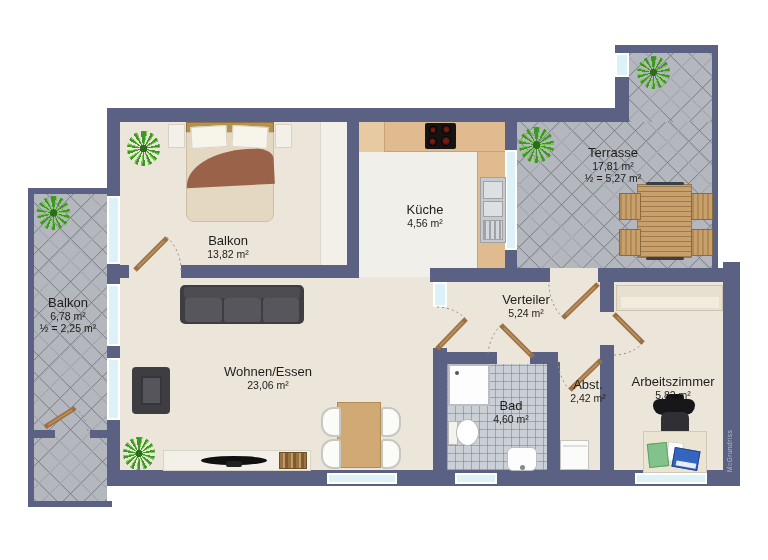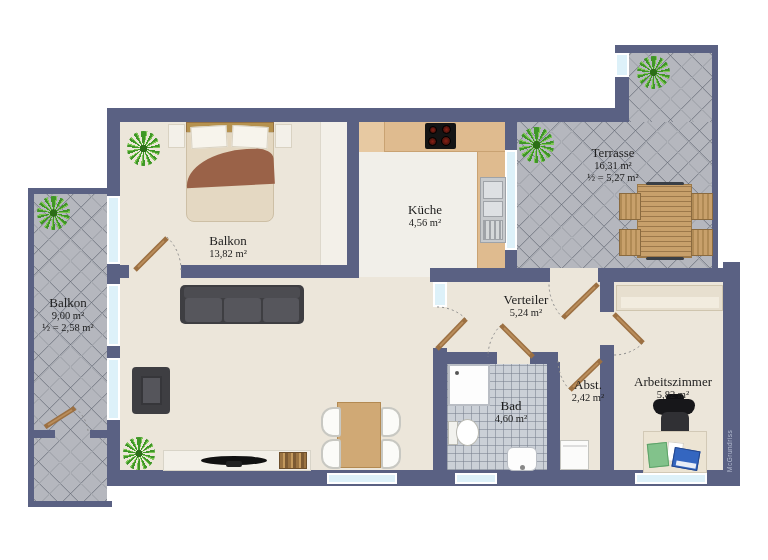--- a/index.html
+++ b/index.html
@@ -10,21 +10,21 @@
   .win{position:absolute;background:#ddf1f9;border:2px solid #ffffff;box-sizing:border-box;}
   .floor-cream{background:#ece6da;}
   .tile{background-color:#b5b7be;background-image:
     repeating-linear-gradient(45deg, rgba(255,255,255,.28) 0 1px, rgba(0,0,0,0) 1px 15px),
     repeating-linear-gradient(-45deg, rgba(255,255,255,.28) 0 1px, rgba(0,0,0,0) 1px 15px),
     repeating-linear-gradient(45deg, rgba(74,80,94,.45) 0 1.5px, rgba(0,0,0,0) 1.5px 15px),
     repeating-linear-gradient(-45deg, rgba(74,80,94,.45) 0 1.5px, rgba(0,0,0,0) 1.5px 15px);}
   .btile{background-color:#cbd0d7;background-image:
     repeating-linear-gradient(0deg, rgba(120,128,142,.55) 0 1px, rgba(0,0,0,0) 1px 8px),
     repeating-linear-gradient(90deg, rgba(120,128,142,.55) 0 1px, rgba(0,0,0,0) 1px 8px);}
-  .lbl{position:absolute;transform:translateX(-50%);text-align:center;color:#1d1d1d;white-space:nowrap;font-family:Liberation Serif, serif;}
+  .lbl{position:absolute;transform:translateX(-50%);text-align:center;color:#1d1d1d;white-space:nowrap;}
   .lname{font-size:13px;line-height:14px;}
   .larea,.lhalf{font-size:10.5px;line-height:12px;}
   .plant{position:absolute;border-radius:50%;background:
     radial-gradient(circle at 50% 50%, #2c6e18 0 15%, rgba(0,0,0,0) 16%),
     repeating-conic-gradient(#3f9726 0 9deg, #7cc653 9deg 14deg, rgba(0,0,0,0) 14deg 25deg);}
   .dchair{position:absolute;background:#fbfbf8;border:2px solid #c8c8c2;}
   .tchair{position:absolute;border:1px solid #8a6a3f;background:repeating-linear-gradient(90deg,#b08a55 0 2px,#c8a06b 2px 5px);}
   .wm{position:absolute;writing-mode:vertical-rl;transform:rotate(180deg);font-size:6.5px;letter-spacing:.5px;color:#b6bed2;}
   svg .arc{fill:none;stroke:#8b8b8b;stroke-width:1;stroke-dasharray:2 3;}
   svg .leaf{stroke:#9c7042;stroke-width:5;}
@@ -205,27 +205,31 @@
   <div class="lbl" style="left:228px;top:234px">
     <div class="lname">Balkon</div>
     <div class="larea">13,82 m²</div>
   </div>
   <div class="lbl" style="left:425px;top:203px">
     <div class="lname">Küche</div>
     <div class="larea">4,56 m²</div>
   </div>
   <div class="lbl" style="left:613px;top:146px">
     <div class="lname">Terrasse</div>
-    <div class="larea">16,31 m²</div>
+    <div class="larea">17,81 m²</div>
     <div class="lhalf">½ = 5,27 m²</div>
   </div>
   <div class="lbl" style="left:68px;top:296px">
     <div class="lname">Balkon</div>
-    <div class="larea">9,00 m²</div>
-    <div class="lhalf">½ = 2,58 m²</div>
+    <div class="larea">6,78 m²</div>
+    <div class="lhalf">½ = 2,25 m²</div>
+  </div>
+  <div class="lbl" style="left:268px;top:365px">
+    <div class="lname">Wohnen/Essen</div>
+    <div class="larea">23,06 m²</div>
   </div>
   <div class="lbl" style="left:526px;top:293px">
     <div class="lname">Verteiler</div>
     <div class="larea">5,24 m²</div>
   </div>
   <div class="lbl" style="left:511px;top:399px">
     <div class="lname">Bad</div>
     <div class="larea">4,60 m²</div>
   </div>
   <div class="lbl" style="left:588px;top:378px">

